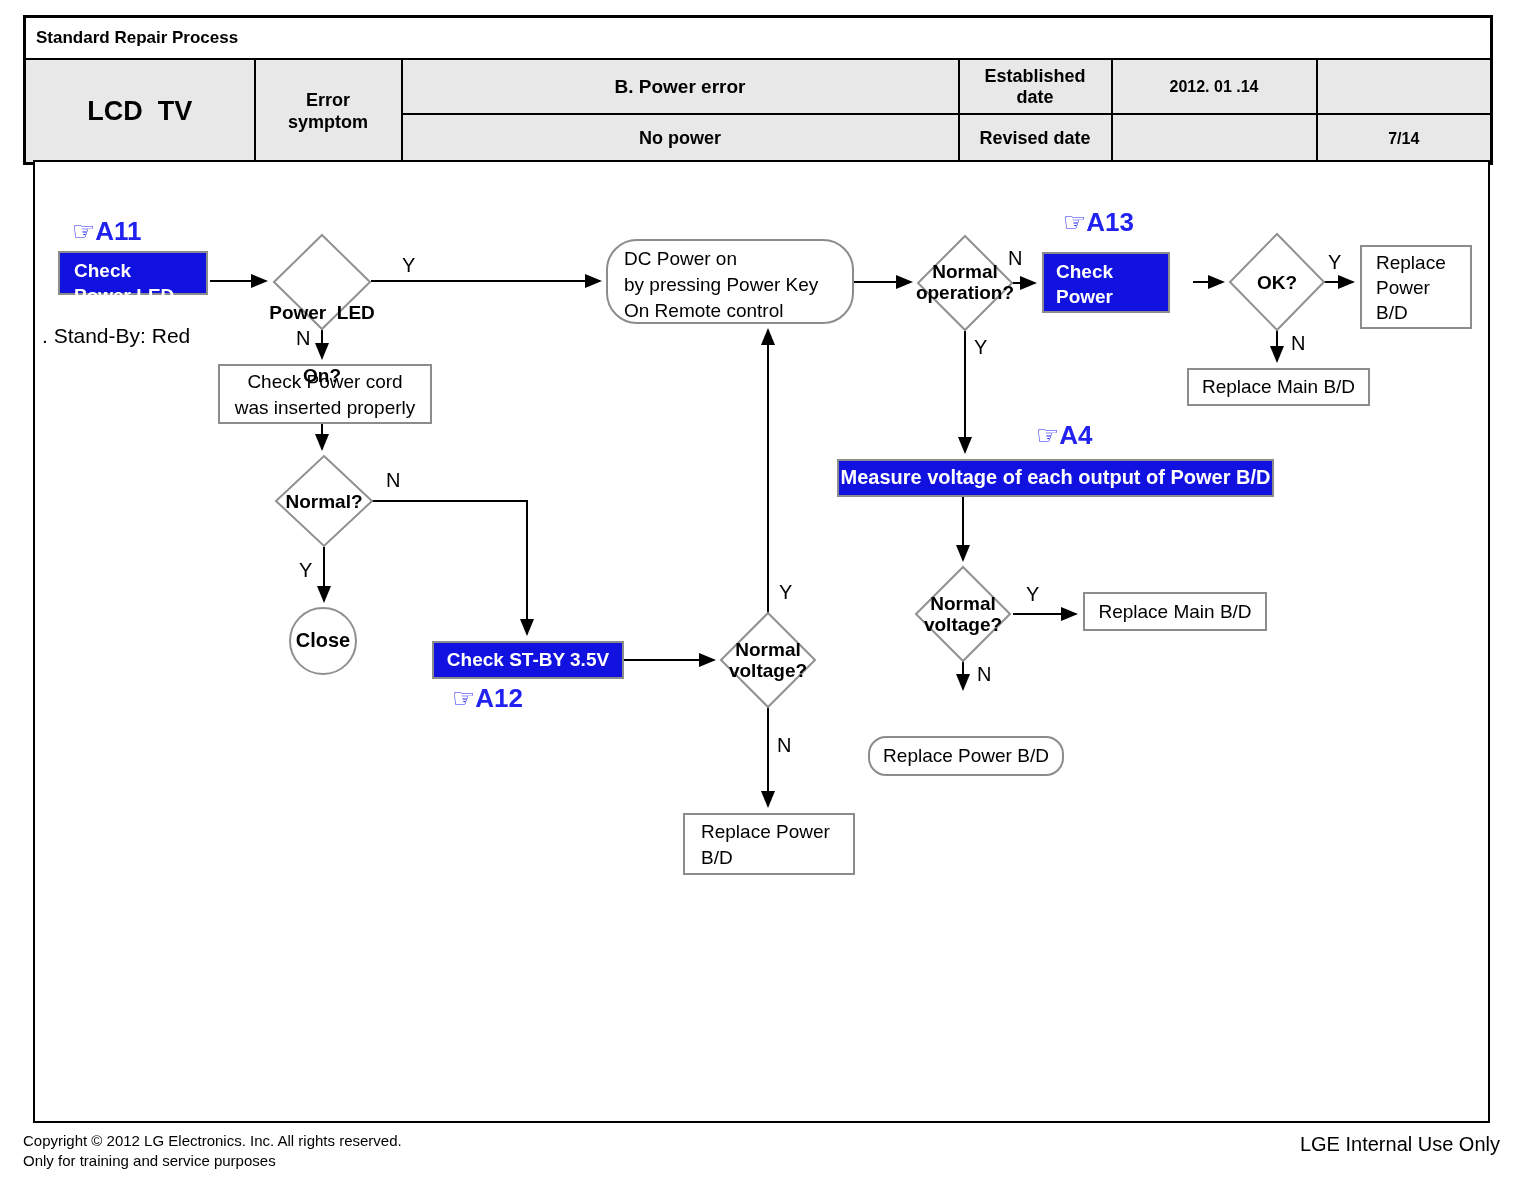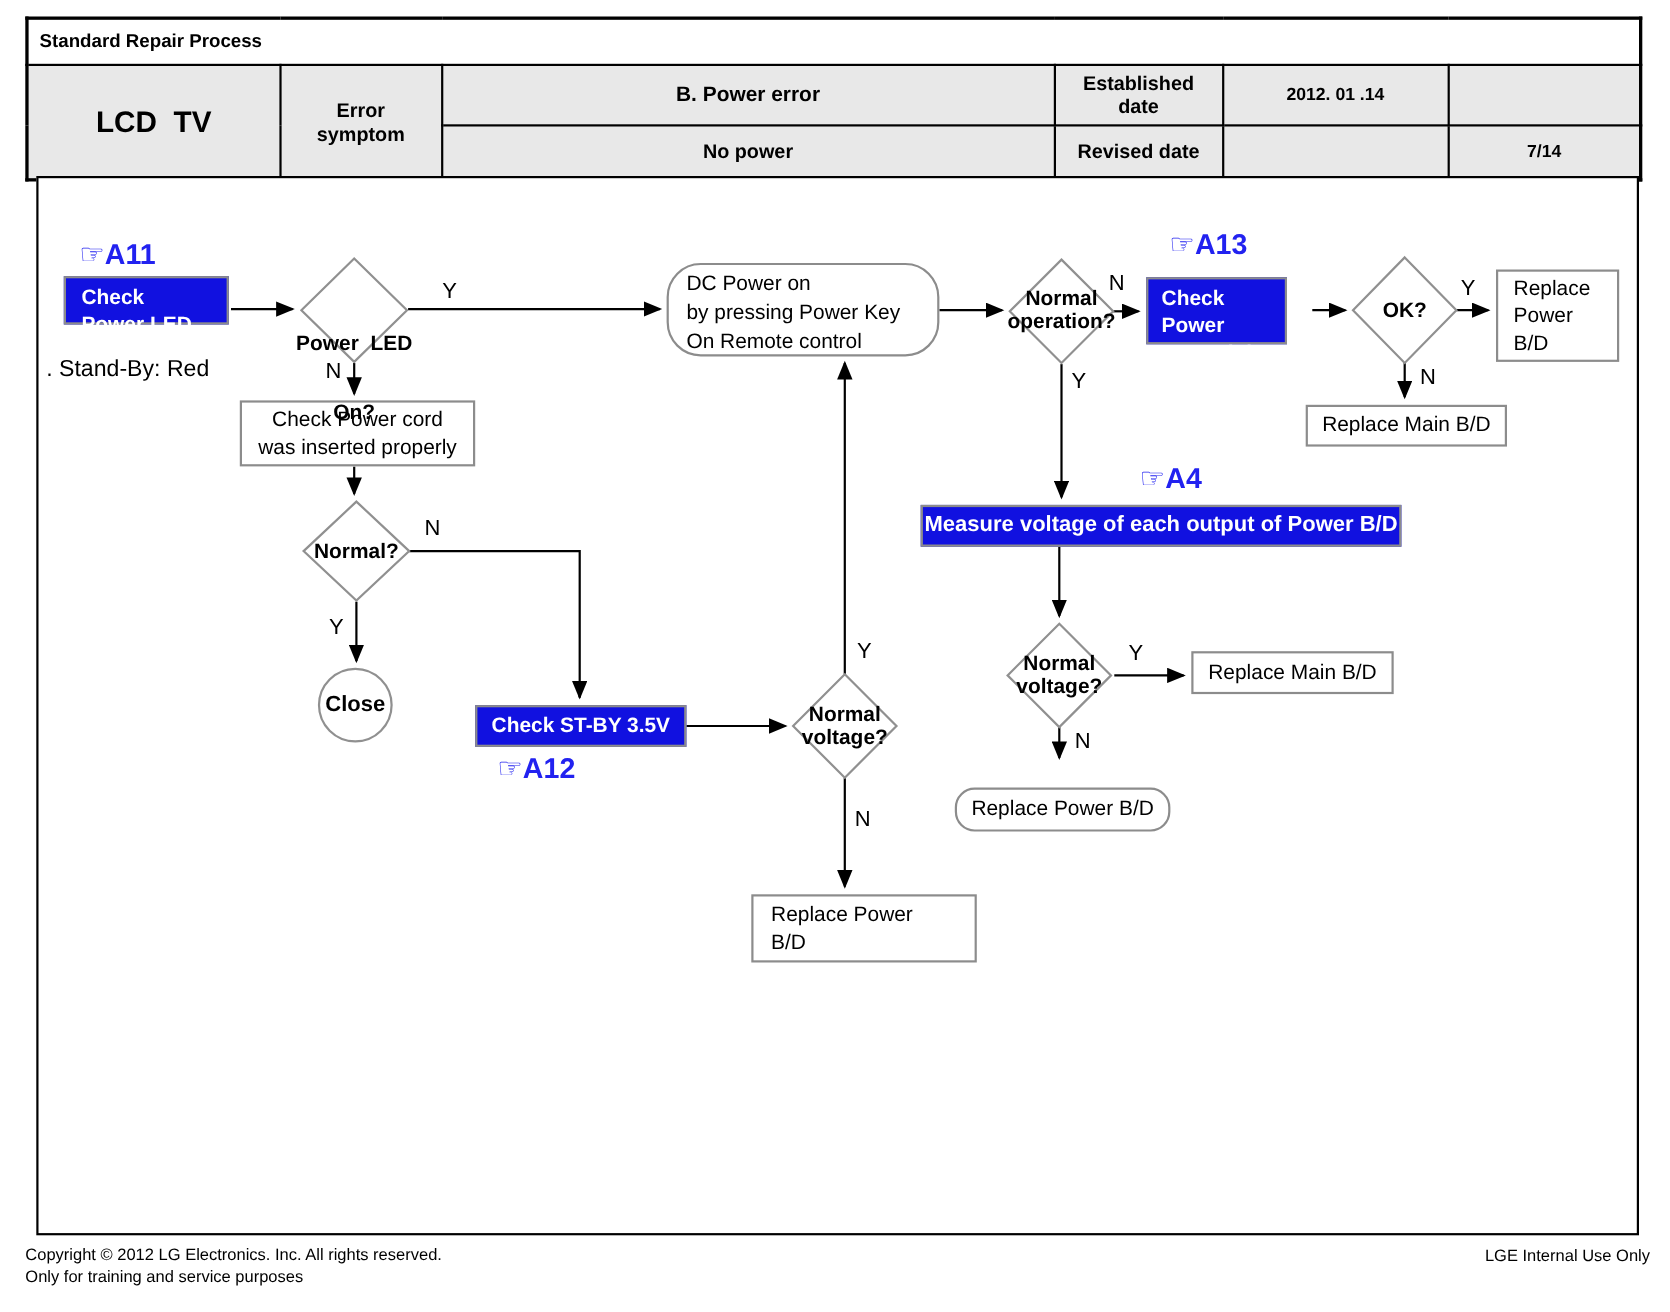--- a/index.html
+++ b/index.html
@@ -25,21 +25,21 @@
   .bluebox{position:absolute;z-index:2;background:var(--accent_blue,#1111e0);border:2px solid #8c8c8c;
            color:#fff;font-weight:bold;font-size:19px;line-height:25px;box-sizing:border-box;}
   .dtext{position:absolute;z-index:2;text-align:center;font-weight:bold;font-size:19px;line-height:21px;}
   .yn{position:absolute;z-index:2;font-size:20px;}
   .ref{position:absolute;z-index:3;font-weight:bold;font-size:26px;color:var(--ref_blue,#2222f0);}
   .note{position:absolute;z-index:2;font-size:21px;}
   .ctext{text-align:center;}
   .closelbl{position:absolute;z-index:2;font-weight:bold;font-size:20px;text-align:center;}
   
   .foot-left{position:absolute;left:23px;top:1131px;font-size:15px;line-height:20px;}
-  .foot-right{position:absolute;right:18px;top:1133px;font-size:15px;}
+  .foot-right{position:absolute;right:18px;top:1133px;font-size:20px;}
 </style>
 </head>
 <body>
 
 <div class="page">
 
   <table class="hdr">
     <colgroup>
       <col style="width:230px">
         <col style="width:147px">
@@ -134,21 +134,21 @@
   </div>
 
   <div class="bluebox ctext" style="left:432px;top:641px;width:192px;height:38px;line-height:33px;">Check ST-BY 3.5V</div>
 
   <div class="box" style="left:606px;top:239px;width:248px;height:85px;padding:5px 0 0 16px;border-radius:31px;">
     <div>DC Power on</div>
     <div>by pressing Power Key</div>
     <div>On Remote control</div>
   </div>
 
-  <div class="box" style="left:683px;top:813px;width:205px;height:62px;padding:4px 0 0 16px;">
+  <div class="box" style="left:683px;top:813px;width:172px;height:62px;padding:4px 0 0 16px;">
     <div>Replace Power</div>
     <div>B/D</div>
   </div>
 
   <div class="bluebox" style="left:1042px;top:252px;width:128px;height:61px;padding:5px 0 0 12px;">
     <div>Check Power</div>
     <div class="pre">On ‘”High”</div>
   </div>
 
   <div class="box" style="left:1360px;top:245px;width:112px;height:84px;padding:3px 0 0 14px;line-height:25px;">
@@ -156,21 +156,21 @@
     <div>Power</div>
     <div>B/D</div>
   </div>
 
   <div class="box ctext" style="left:1187px;top:368px;width:183px;height:38px;line-height:34px;">Replace Main B/D</div>
 
   <div class="bluebox ctext" style="left:837px;top:459px;width:437px;height:38px;line-height:33px;font-size:20px;">Measure voltage of each output of Power B/D</div>
 
   <div class="box ctext" style="left:1083px;top:592px;width:184px;height:39px;line-height:35px;">Replace Main B/D</div>
 
-  <div class="box ctext" style="left:868px;top:716px;width:196px;height:40px;line-height:36px;border-radius:18px;">Replace Power B/D</div>
+  <div class="box ctext" style="left:868px;top:736px;width:196px;height:40px;line-height:36px;border-radius:18px;">Replace Power B/D</div>
 
   <div class="dtext pre" style="left:247px;top:260px;width:150px;">
     <div>Power  LED</div>
     <div>On?</div>
   </div>
   <div class="dtext" style="left:264px;top:491px;width:120px;">Normal?</div>
   <div class="dtext" style="left:708px;top:639px;width:120px;">
     <div>Normal</div>
     <div>voltage?</div>
   </div>

